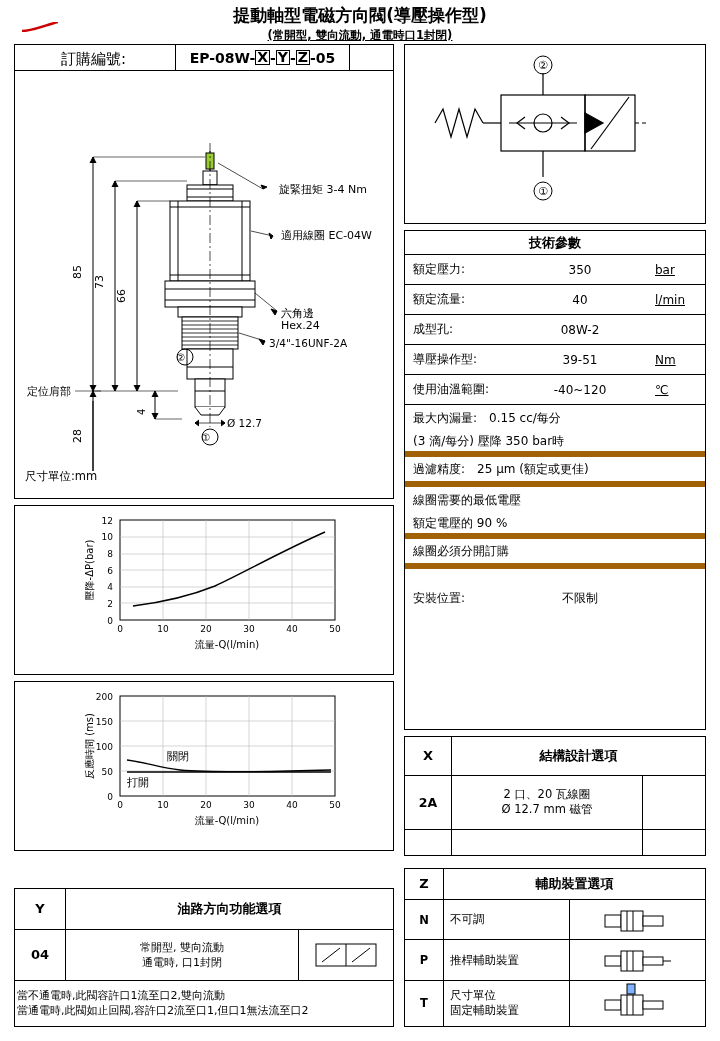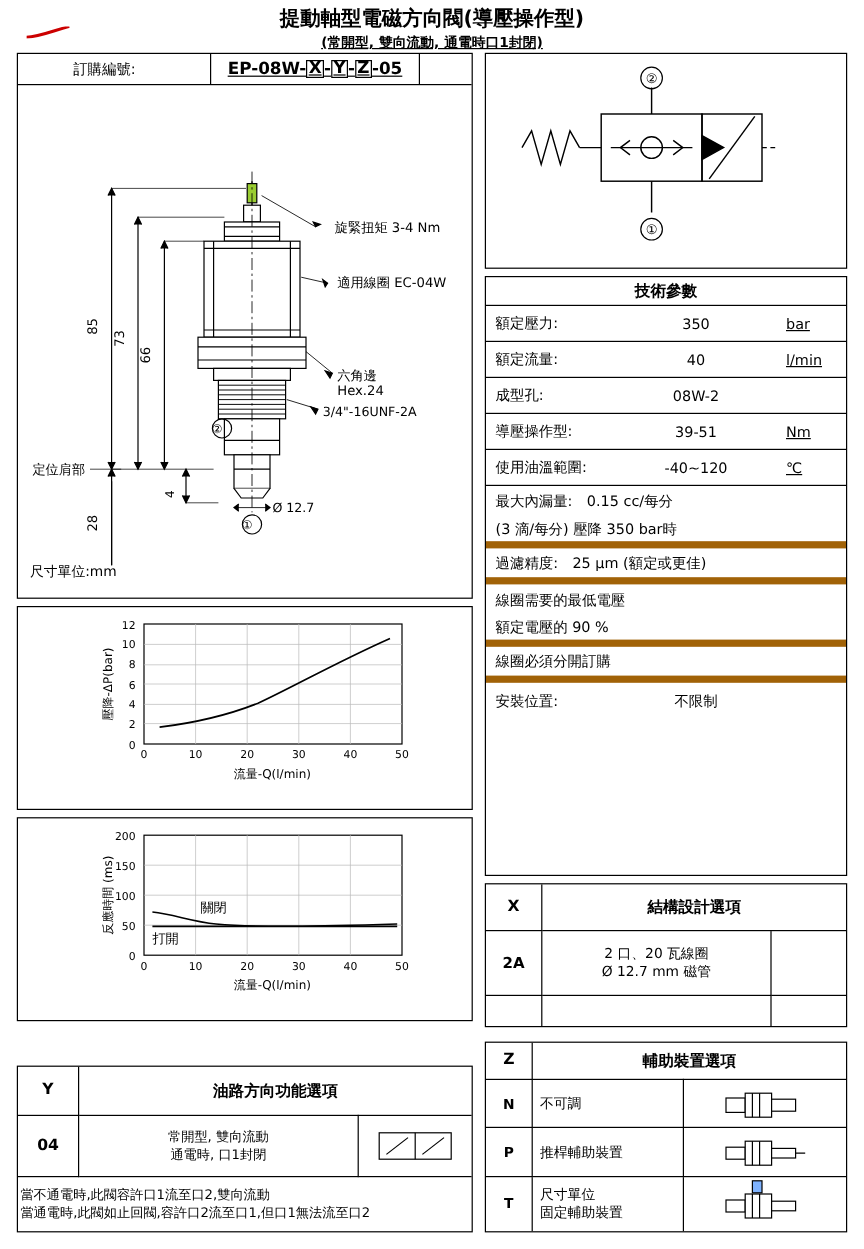--- a/index.html
+++ b/index.html
@@ -26,26 +26,26 @@
   
   .box{position:absolute;border:1px solid #000;box-sizing:border-box;background:#fff;}
 
   
   #leftDrawing{left:14px;top:44px;width:380px;height:455px;}
   .order-row{
     position:absolute;left:0;top:0;width:100%;height:26px;
     border-bottom:1px solid #000;box-sizing:border-box;
   }
   .order-label{
-    position:absolute;left:46px;top:5px;font-size:12px;
+    position:absolute;left:46px;top:5px;font-size:15px;
   }
   .order-code-box{
     position:absolute;left:160px;top:0;width:175px;height:25px;
     border-left:1px solid #000;border-right:1px solid #000;box-sizing:border-box;
-    font-size:14px;font-weight:bold;display:flex;align-items:center;justify-content:center;text-decoration:underline;
+    font-size:14px;font-weight:bold;display:flex;align-items:center;justify-content:center;
   }
   .code-boxed{border:1px solid #000;padding:0 1px;margin:0 0px;line-height:13px;}
 
   .unit-note{position:absolute;left:10px;top:424px;font-size:11.5px;text-align:center;}
 
   
   #chart1{left:14px;top:505px;width:380px;height:170px;}
   #chart2{left:14px;top:681px;width:380px;height:170px;}
 
   
@@ -388,21 +388,21 @@
       <span class="v">-40~120</span>
       <span class="u">℃</span>
     </div>
 
     <div class="spec-note" style="border-bottom:none;height:26px;">最大內漏量:　0.15 cc/每分</div>
     <div class="spec-note" style="height:26px;">(3 滴/每分) 壓降 350 bar時</div>
     <div class="spec-note" style="height:30px;">過濾精度:　25 µm (額定或更佳)</div>
     <div class="spec-note" style="border-bottom:none;height:26px;">線圈需要的最低電壓</div>
     <div class="spec-note" style="height:26px;">額定電壓的 90 %</div>
     <div class="spec-note" style="height:30px;">線圈必須分開訂購</div>
-    <div class="spec-row" style="border-bottom:none;">
+    <div class="spec-row" style="border-bottom:none;margin-top:14px;">
       <span class="k">安裝位置:</span>
       <span class="v">不限制</span>
     </div>
   </div>
 
   <div class="box" id="tableX">
     <table class="xz-table">
       <tbody>
           <tr style="height:30px;">
         <td style="width:44px;text-align:center;font-weight:bold;font-size:13px;border-top:none;border-left:none;">X</td>

